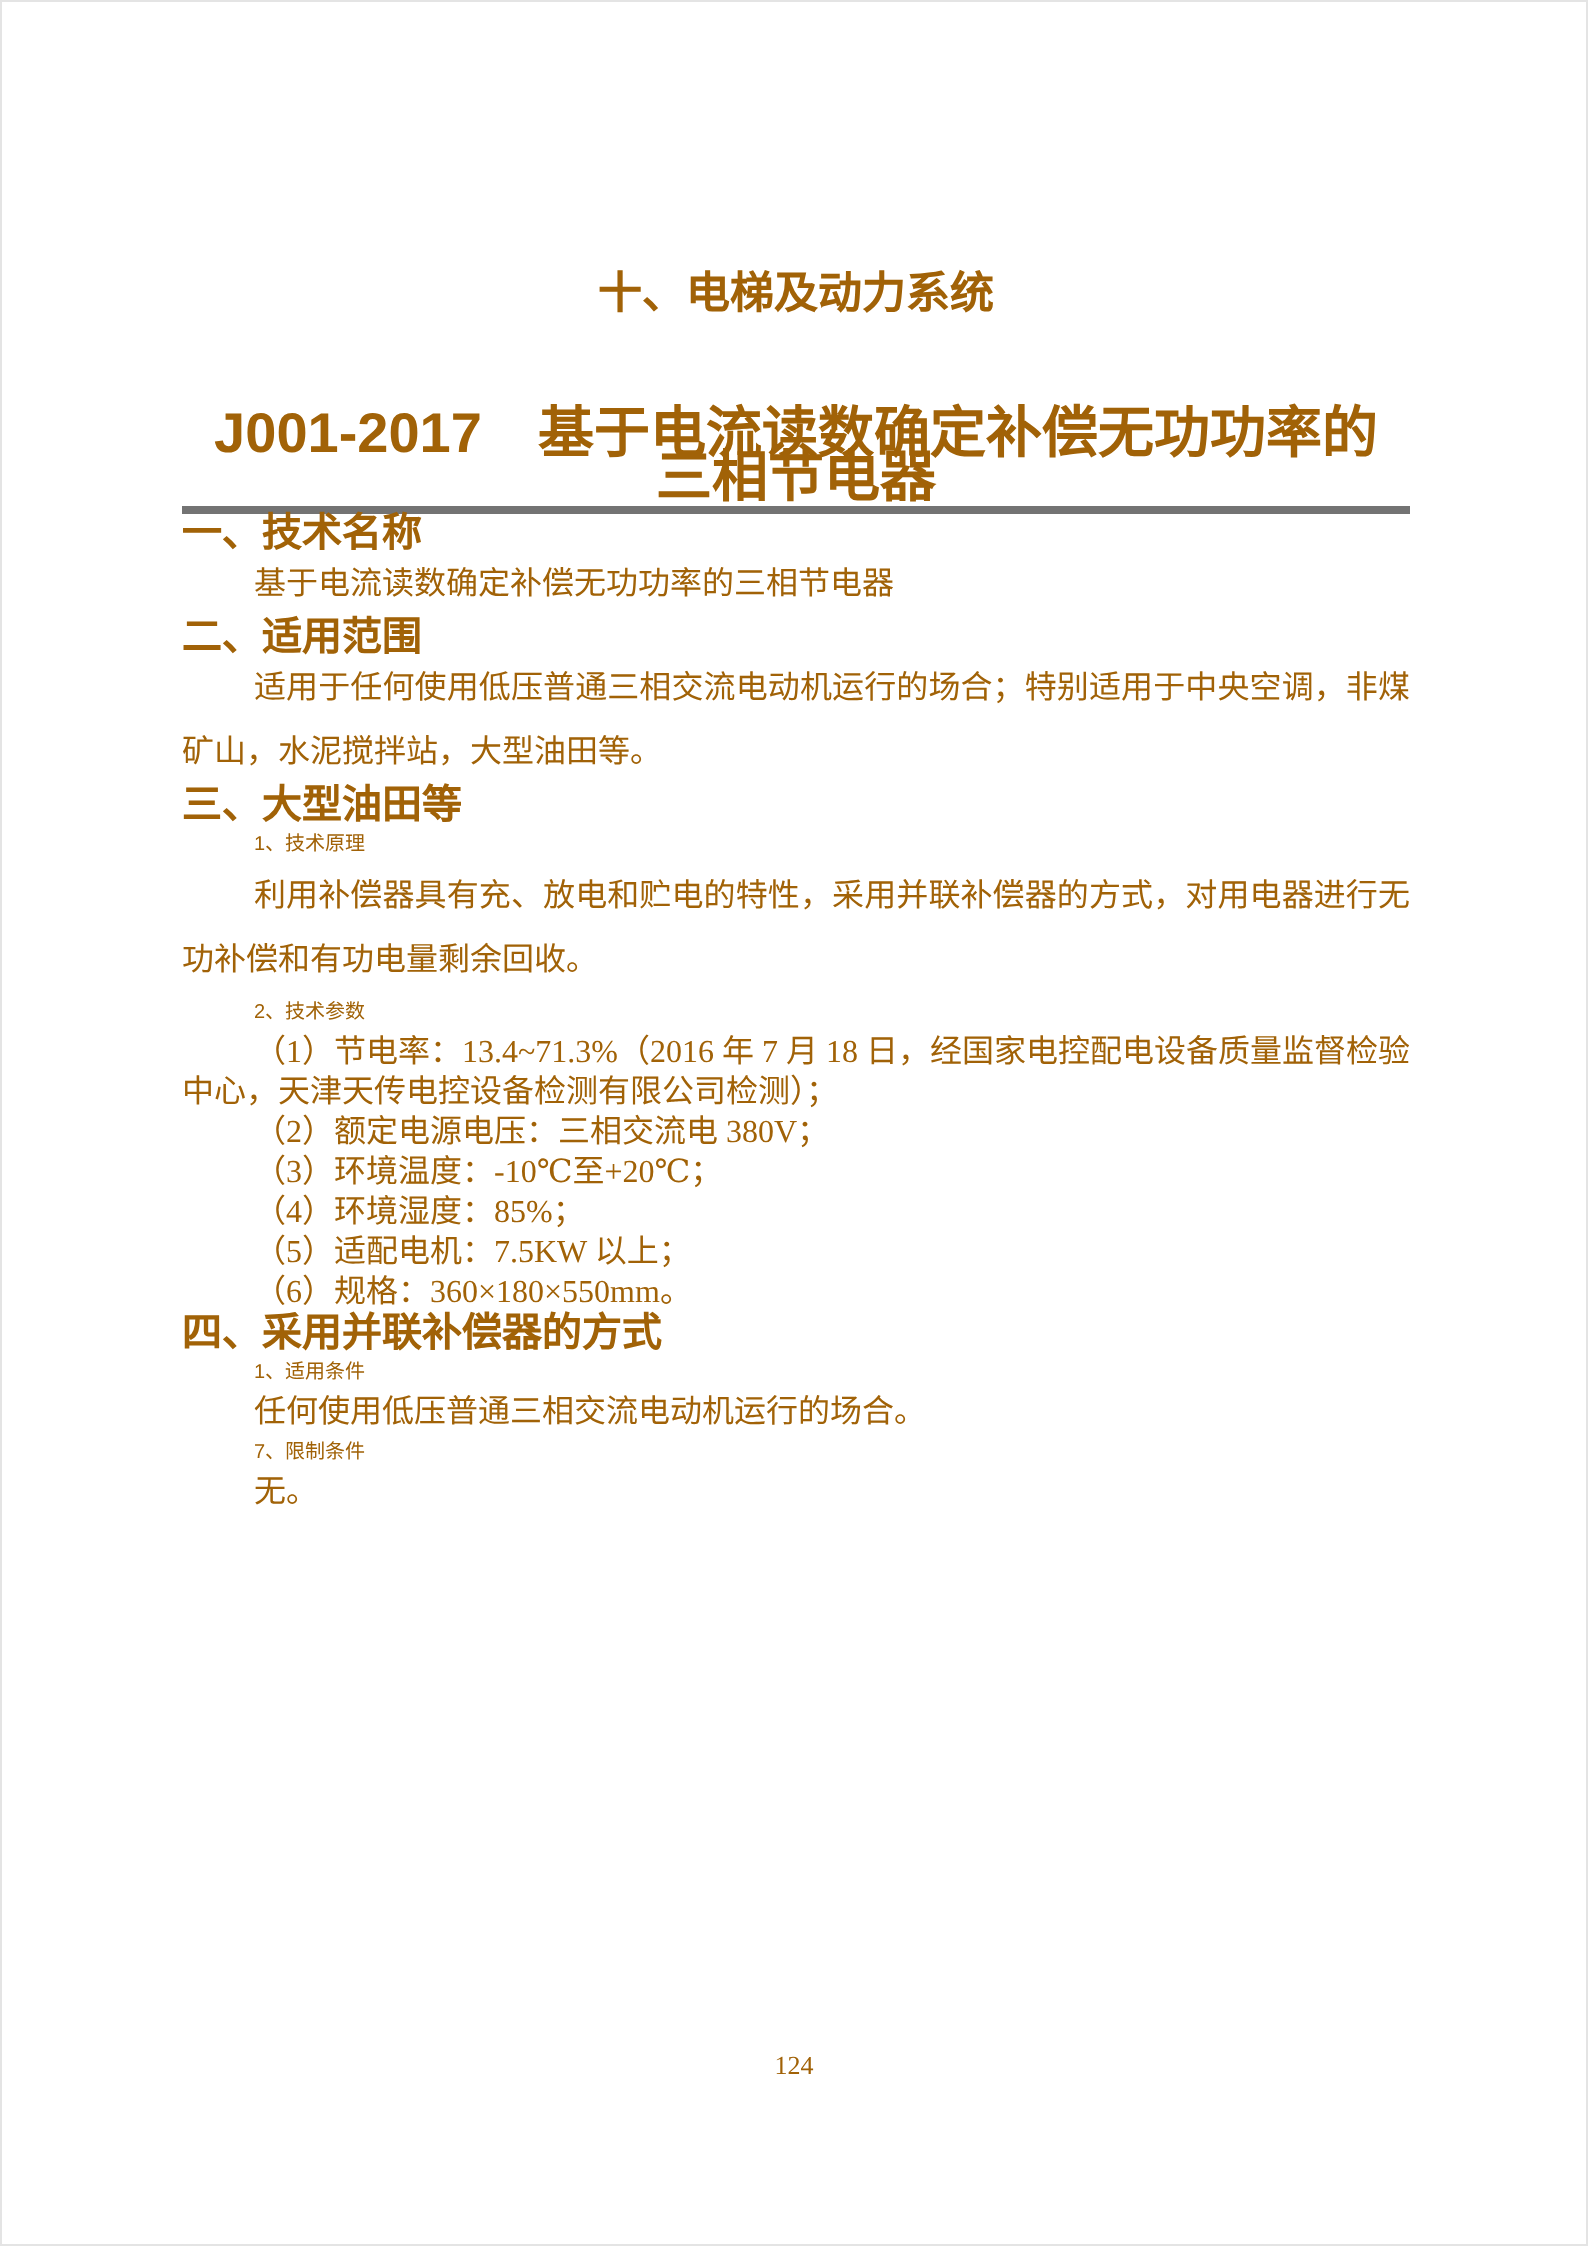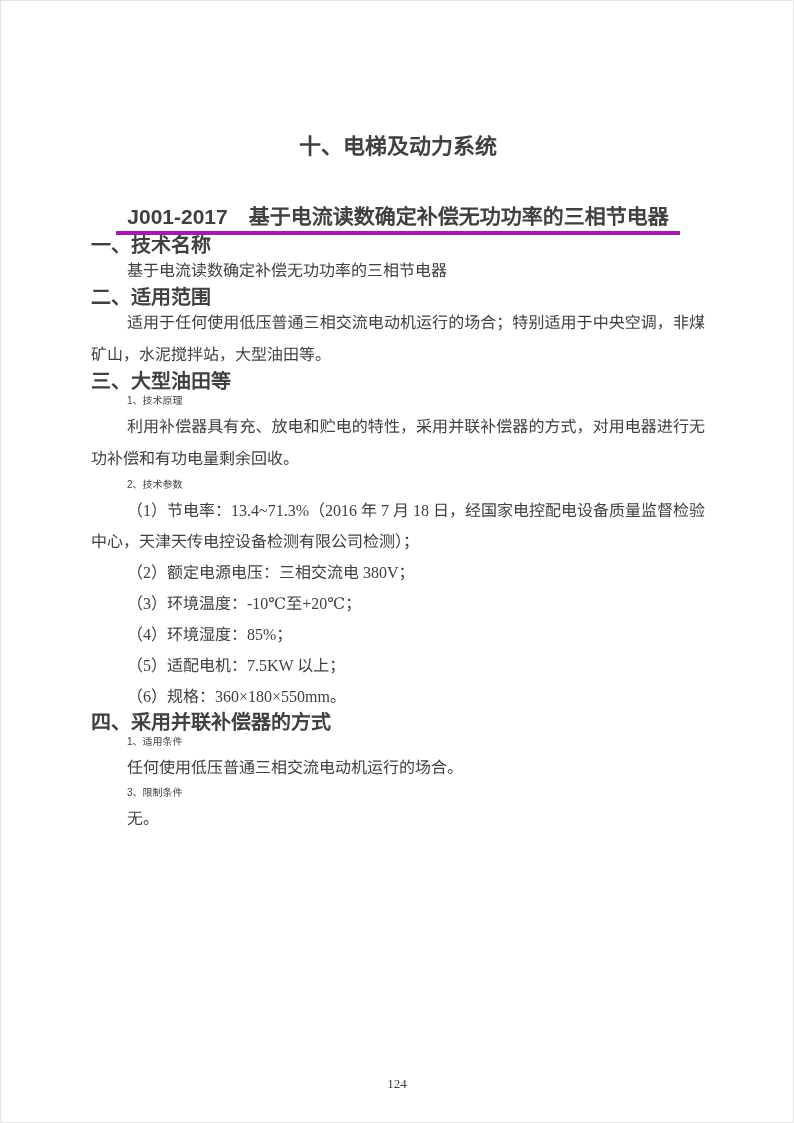--- a/index.html
+++ b/index.html
@@ -10,45 +10,45 @@
   .page {
     position: relative;
     width: 794px;
     height: 1123px;
     margin: 0 auto;
     background: #ffffff;
     border: 1px solid #e4e4e4;
     box-sizing: border-box;
     padding: 0 88px 0 90px;
     overflow: hidden;
-    color: #404040;
+    color: #a16207;
     font-family: "Liberation Serif", "DejaVu Serif", serif;
     font-size: 16px;
   }
   .chapter-title {
     margin: 135px 0 0 0;
     font-family: "Liberation Sans", "DejaVu Sans", sans-serif;
     font-size: 22px;
     line-height: 22px;
     font-weight: 700;
     text-align: center;
   }
   .subtitle-row {
     margin-top: 48px;
     text-align: center;
   }
   .entry-title {
     display: inline-block;
     margin: 0;
     font-family: "Liberation Sans", "DejaVu Sans", sans-serif;
-    font-size: 21px;
+    font-size: 28px;
     line-height: 22px;
     font-weight: 700;
     padding: 0 11px 3px 11px;
-    border-bottom: 4px solid #a21caf;
+    border-bottom: 4px solid #737373;
   }
   h3.sec {
     margin: 0;
     font-family: "Liberation Sans", "DejaVu Sans", sans-serif;
     font-size: 20px;
     line-height: 20px;
     font-weight: 700;
   }
   h4.sub {
     margin: 0 0 0 36px;
@@ -58,42 +58,42 @@
     font-weight: 400;
   }
   p.body {
     margin: 0;
     line-height: 32px;
     text-indent: 36px;
     text-align: justify;
   }
   p.item {
     margin: 0;
-    line-height: 31px;
+    line-height: 20px;
     text-indent: 36px;
     text-align: justify;
   }
   .mt-32 { margin-top: 32px; }
   .mt-14 { margin-top: 14px; }
   .mt-13 { margin-top: 13px; }
   .mt-12 { margin-top: 12px; }
   .mt-10 { margin-top: 10px; }
   .mt-9  { margin-top: 9px; }
   .mt-8  { margin-top: 8px; }
   .mt-7  { margin-top: 7px; }
   .mt-6  { margin-top: 6px; }
   .mt-5  { margin-top: 5px; }
   .mt-4  { margin-top: 4px; }
   .mt-3  { margin-top: 3px; }
   .mt-2  { margin-top: 2px; }
   .page-number {
     position: absolute;
     left: 0;
     right: 0;
-    top: 1075px;
+    top: 1024px;
     text-align: center;
     font-size: 13px;
     line-height: 16px;
   }
 </style>
 </head>
 <body>
 
 <div class="page">
 
@@ -120,18 +120,18 @@
   <p class="item">（3）环境温度：-10℃至+20℃；</p>
   <p class="item">（4）环境湿度：85%；</p>
   <p class="item">（5）适配电机：7.5KW 以上；</p>
   <p class="item">（6）规格：360×180×550mm。</p>
 
   <h3 class="sec mt-12">四、采用并联补偿器的方式</h3>
 
   <h4 class="sub mt-10">1、适用条件</h4>
   <p class="item mt-8">任何使用低压普通三相交流电动机运行的场合。</p>
 
-  <h4 class="sub mt-6">3、限制条件</h4>
+  <h4 class="sub mt-6">7、限制条件</h4>
   <p class="item mt-2">无。</p>
 
   <div class="page-number">124</div>
 
 </div>
 
 </body></html>

